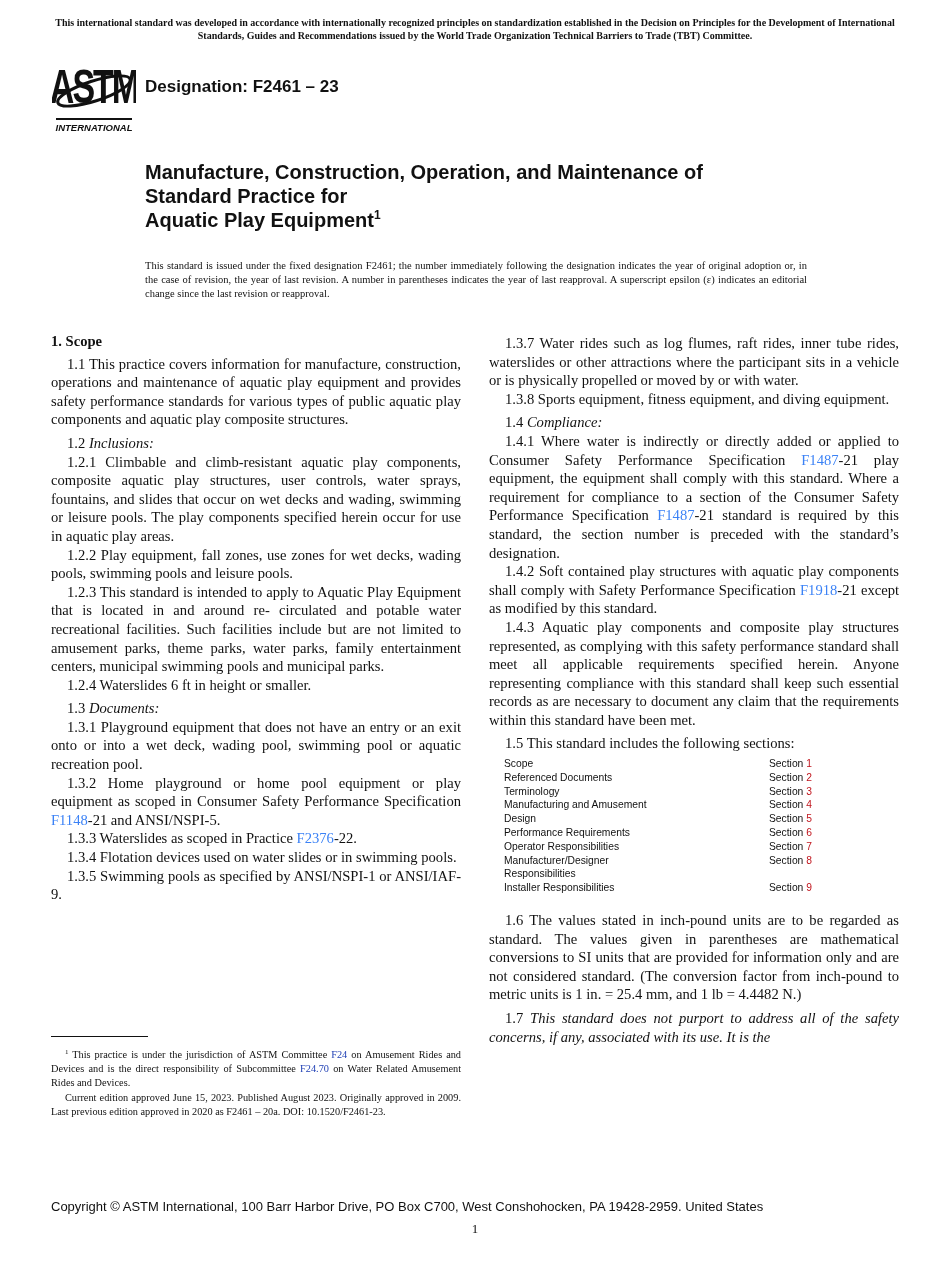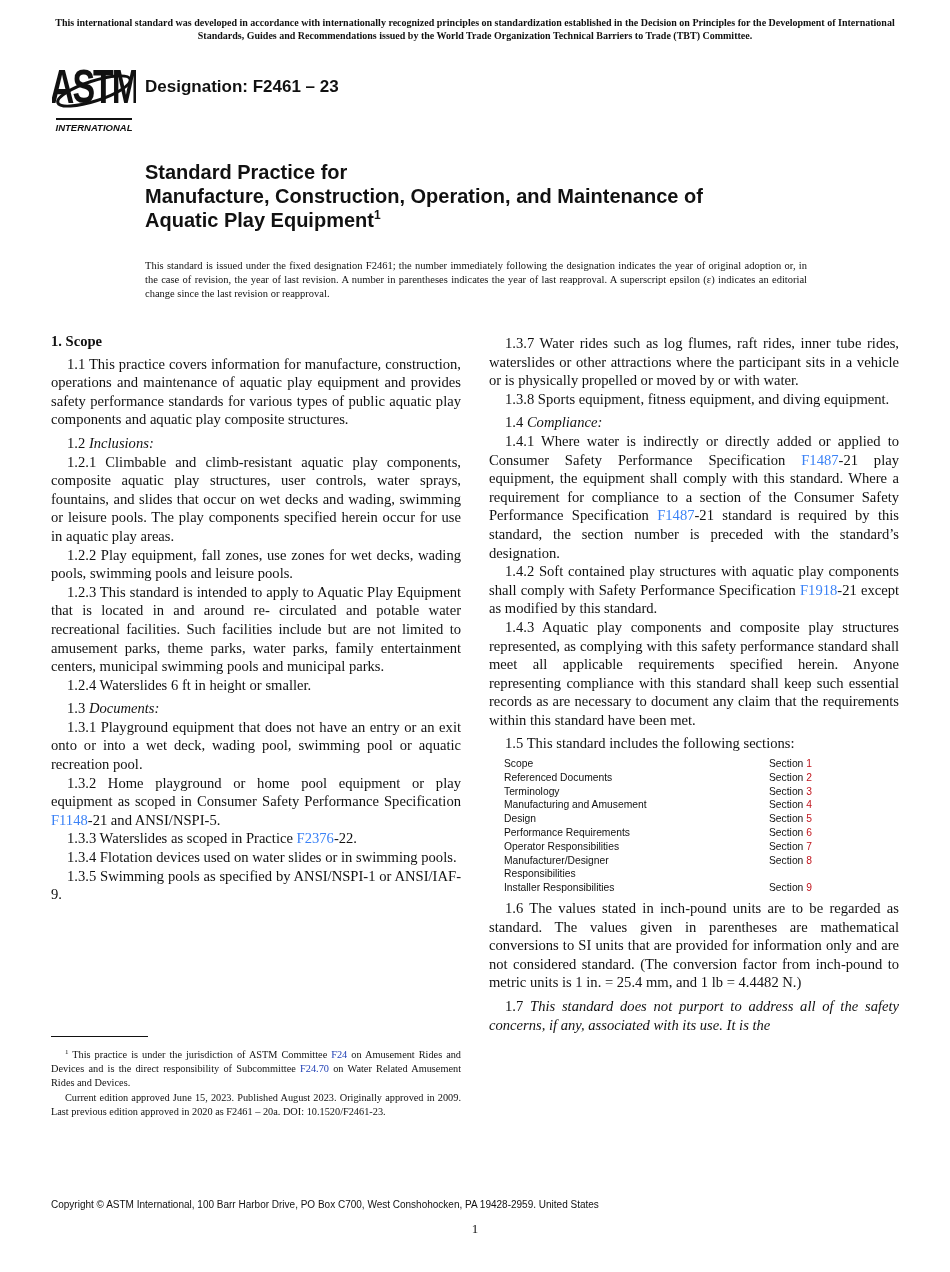--- a/index.html
+++ b/index.html
@@ -23,55 +23,55 @@
     font-size: 14.6px; line-height: 18.6px; text-align: justify; }
   .col-left { left: 51px; }
   .col-right { left: 489px; }
   .col p { margin: 0; text-indent: 16px; hyphens: manual; }
   .col p.gap { margin-top: 5px; }
   .col h2 { margin: 0 0 4px 0; font-size: 14.6px; font-weight: bold; text-indent: 0; }
   .col em { font-style: italic; }
   .ref { color: #3b82f6; }
   .ref-blue { color: #1f3fb4; }
 
-  .sections-table { margin: 4px 0 4px 15px; font-family: "Liberation Sans", sans-serif; font-size: 10.3px;
+  .sections-table { margin: 4px 0 16px 15px; font-family: "Liberation Sans", sans-serif; font-size: 10.3px;
     line-height: 13.8px; border-collapse: collapse; text-align: left; }
   .sections-table td { padding: 0; vertical-align: top; }
   .sections-table td.name { width: 265px; }
   .sections-table .num { color: #c0141c; }
 
   .footnote-rule { position: absolute; left: 51px; top: 1036px; width: 97px; border-top: 1px solid #111; }
   .footnotes { position: absolute; left: 51px; top: 1045px; width: 410px;
     font-family: "Liberation Serif", serif; font-size: 10.3px; line-height: 14px; text-align: justify; }
   .footnotes p { margin: 0 0 1px 0; text-indent: 14px; }
   .footnotes sup { font-size: 7px; }
 
-  .copyright { position: absolute; left: 51px; top: 1199px; font-family: "Liberation Sans", sans-serif; font-size: 10px; }
+  .copyright { position: absolute; left: 51px; top: 1199px; font-family: "Liberation Sans", sans-serif; font-size: 13px; }
   .page-num { position: absolute; left: 0; width: 950px; top: 1221px; text-align: center;
     font-family: "Liberation Serif", serif; font-size: 13px; }
 </style>
 </head>
 <body>
 
 <div class="notice">This international standard was developed in accordance with internationally recognized principles on standardization established in the Decision on Principles for the Development of International Standards, Guides and Recommendations issued by the World Trade Organization Technical Barriers to Trade (TBT) Committee.</div>
 
 <div class="logo">
   <svg width="84" height="78" viewBox="0 0 84 78">
     <ellipse cx="42" cy="36" rx="38" ry="10" fill="none" stroke="#111" stroke-width="3" transform="rotate(-18 42 36)"></ellipse>
     <text x="42" y="50" text-anchor="middle" font-family="Liberation Sans, sans-serif" font-weight="bold" font-size="34" fill="#111" letter-spacing="-2" transform="scale(1,1.4) translate(0,-16)">ASTM</text>
     <rect x="4" y="63" width="76" height="2" fill="#111"></rect>
     <text x="42" y="76" text-anchor="middle" font-family="Liberation Sans, sans-serif" font-weight="bold" font-style="italic" font-size="9.5" fill="#111">INTERNATIONAL</text>
   </svg>
 </div>
 
 <div class="designation">Designation: F2461 – 23</div>
 
 <div class="title-block">
+  <div>Manufacture, Construction, Operation, and Maintenance of</div>
   <div>Standard Practice for</div>
-  <div>Manufacture, Construction, Operation, and Maintenance of</div>
   <div><span>Aquatic Play Equipment</span><sup>1</sup></div>
 </div>
 
 <div class="issue-note">This standard is issued under the fixed designation F2461; the number immediately following the designation indicates the year of original adoption or, in the case of revision, the year of last revision. A number in parentheses indicates the year of last reapproval. A superscript epsilon (ε) indicates an editorial change since the last revision or reapproval.</div>
 
 <div class="col col-left">
   <h2>1.  Scope</h2>
   <p>1.1 This practice covers information for manufacture, construction, operations and maintenance of aquatic play equipment and provides safety performance standards for various types of public aquatic play components and aquatic play composite structures.</p>
   <p class="gap"><span>1.2 </span><em>Inclusions:</em></p>
   <p>1.2.1 Climbable and climb-resistant aquatic play components, composite aquatic play structures, user controls, water sprays, fountains, and slides that occur on wet decks and wading, swimming or leisure pools. The play components specified herein occur for use in aquatic play areas.</p>

